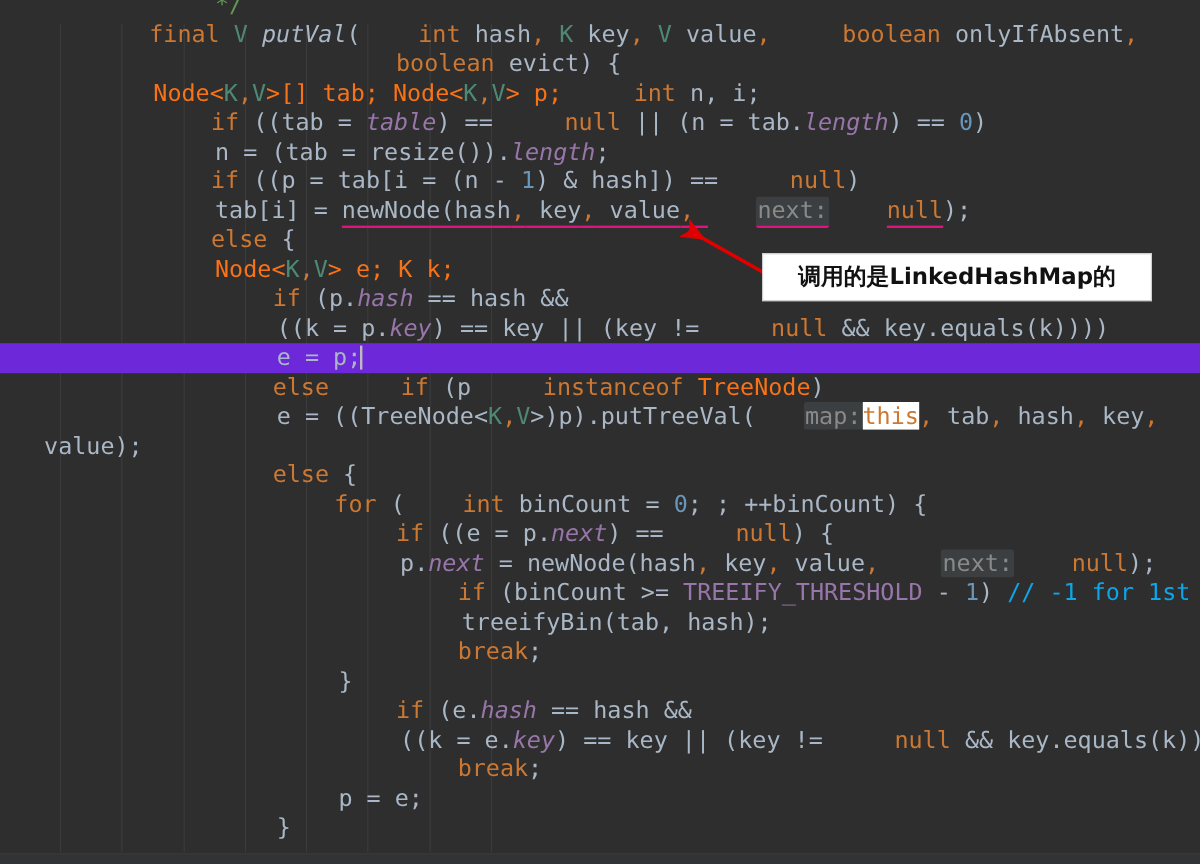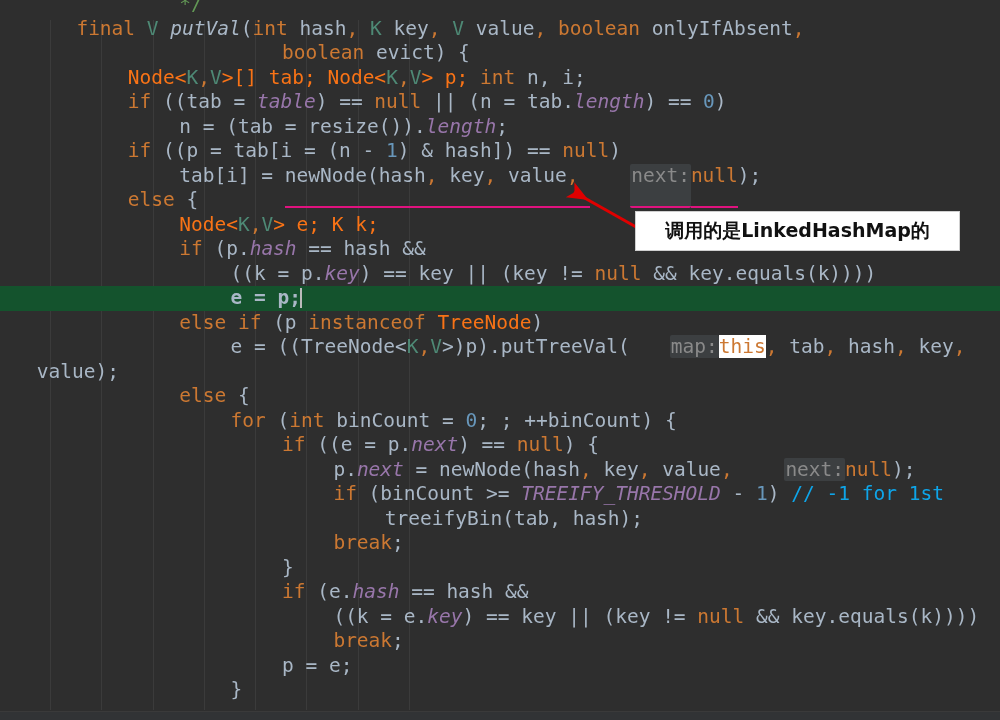--- a/index.html
+++ b/index.html
@@ -43,53 +43,52 @@
     left: 0;
     top: -8px;
     width: 1000px;
   }
   .line {
     height: 24.5px;
     padding-left: 0px;
     position: relative;
   }
   .line-highlight {
-    background: #14532d;
+    background: #6d28d9;
     box-shadow: 0 0 0 0 #323232;
-    font-weight: bold;
   }
 
   
-  .kw   { color: #cc7832; }
+  .kw   { color: #cc7832; margin-left: 48px; }
   .pln  { color: #a9b7c6; }
   .typ  { color: #f97316; }
   .gen  { color: #4e8975; }
   .num  { color: #6897bb; }
   .fld  { color: #9876aa; font-style: italic; }
-  .sfld { color: #9876aa; font-style: italic; }
+  .sfld { color: #9876aa; }
   .cmt  { color: #629755; }
   .lcmt { color: #0ea5e9; }
   .punc { color: #a9b7c6; }
   .mth  { color: #a9b7c6; font-style: italic; }
   .comma{ color: #cc7832; }
 
   .hint {
     background: #3c3f41;
     color: #8a8a8a;
     border-radius: 2px;
     padding: 0 1px;
     margin-left: 40px;
   }
   .searchhit {
     background: #ffffff;
     color: #cc7832;
   }
   .underline-err {
     border-bottom: 2px solid #e0127f;
-    padding-bottom: 19px;
+    padding-bottom: 1px;
   }
   .caret {
     display: inline-block;
     width: 2px;
     height: 20px;
     background: #bbbbbb;
     vertical-align: -4px;
     margin-left: -1px;
   }
 

